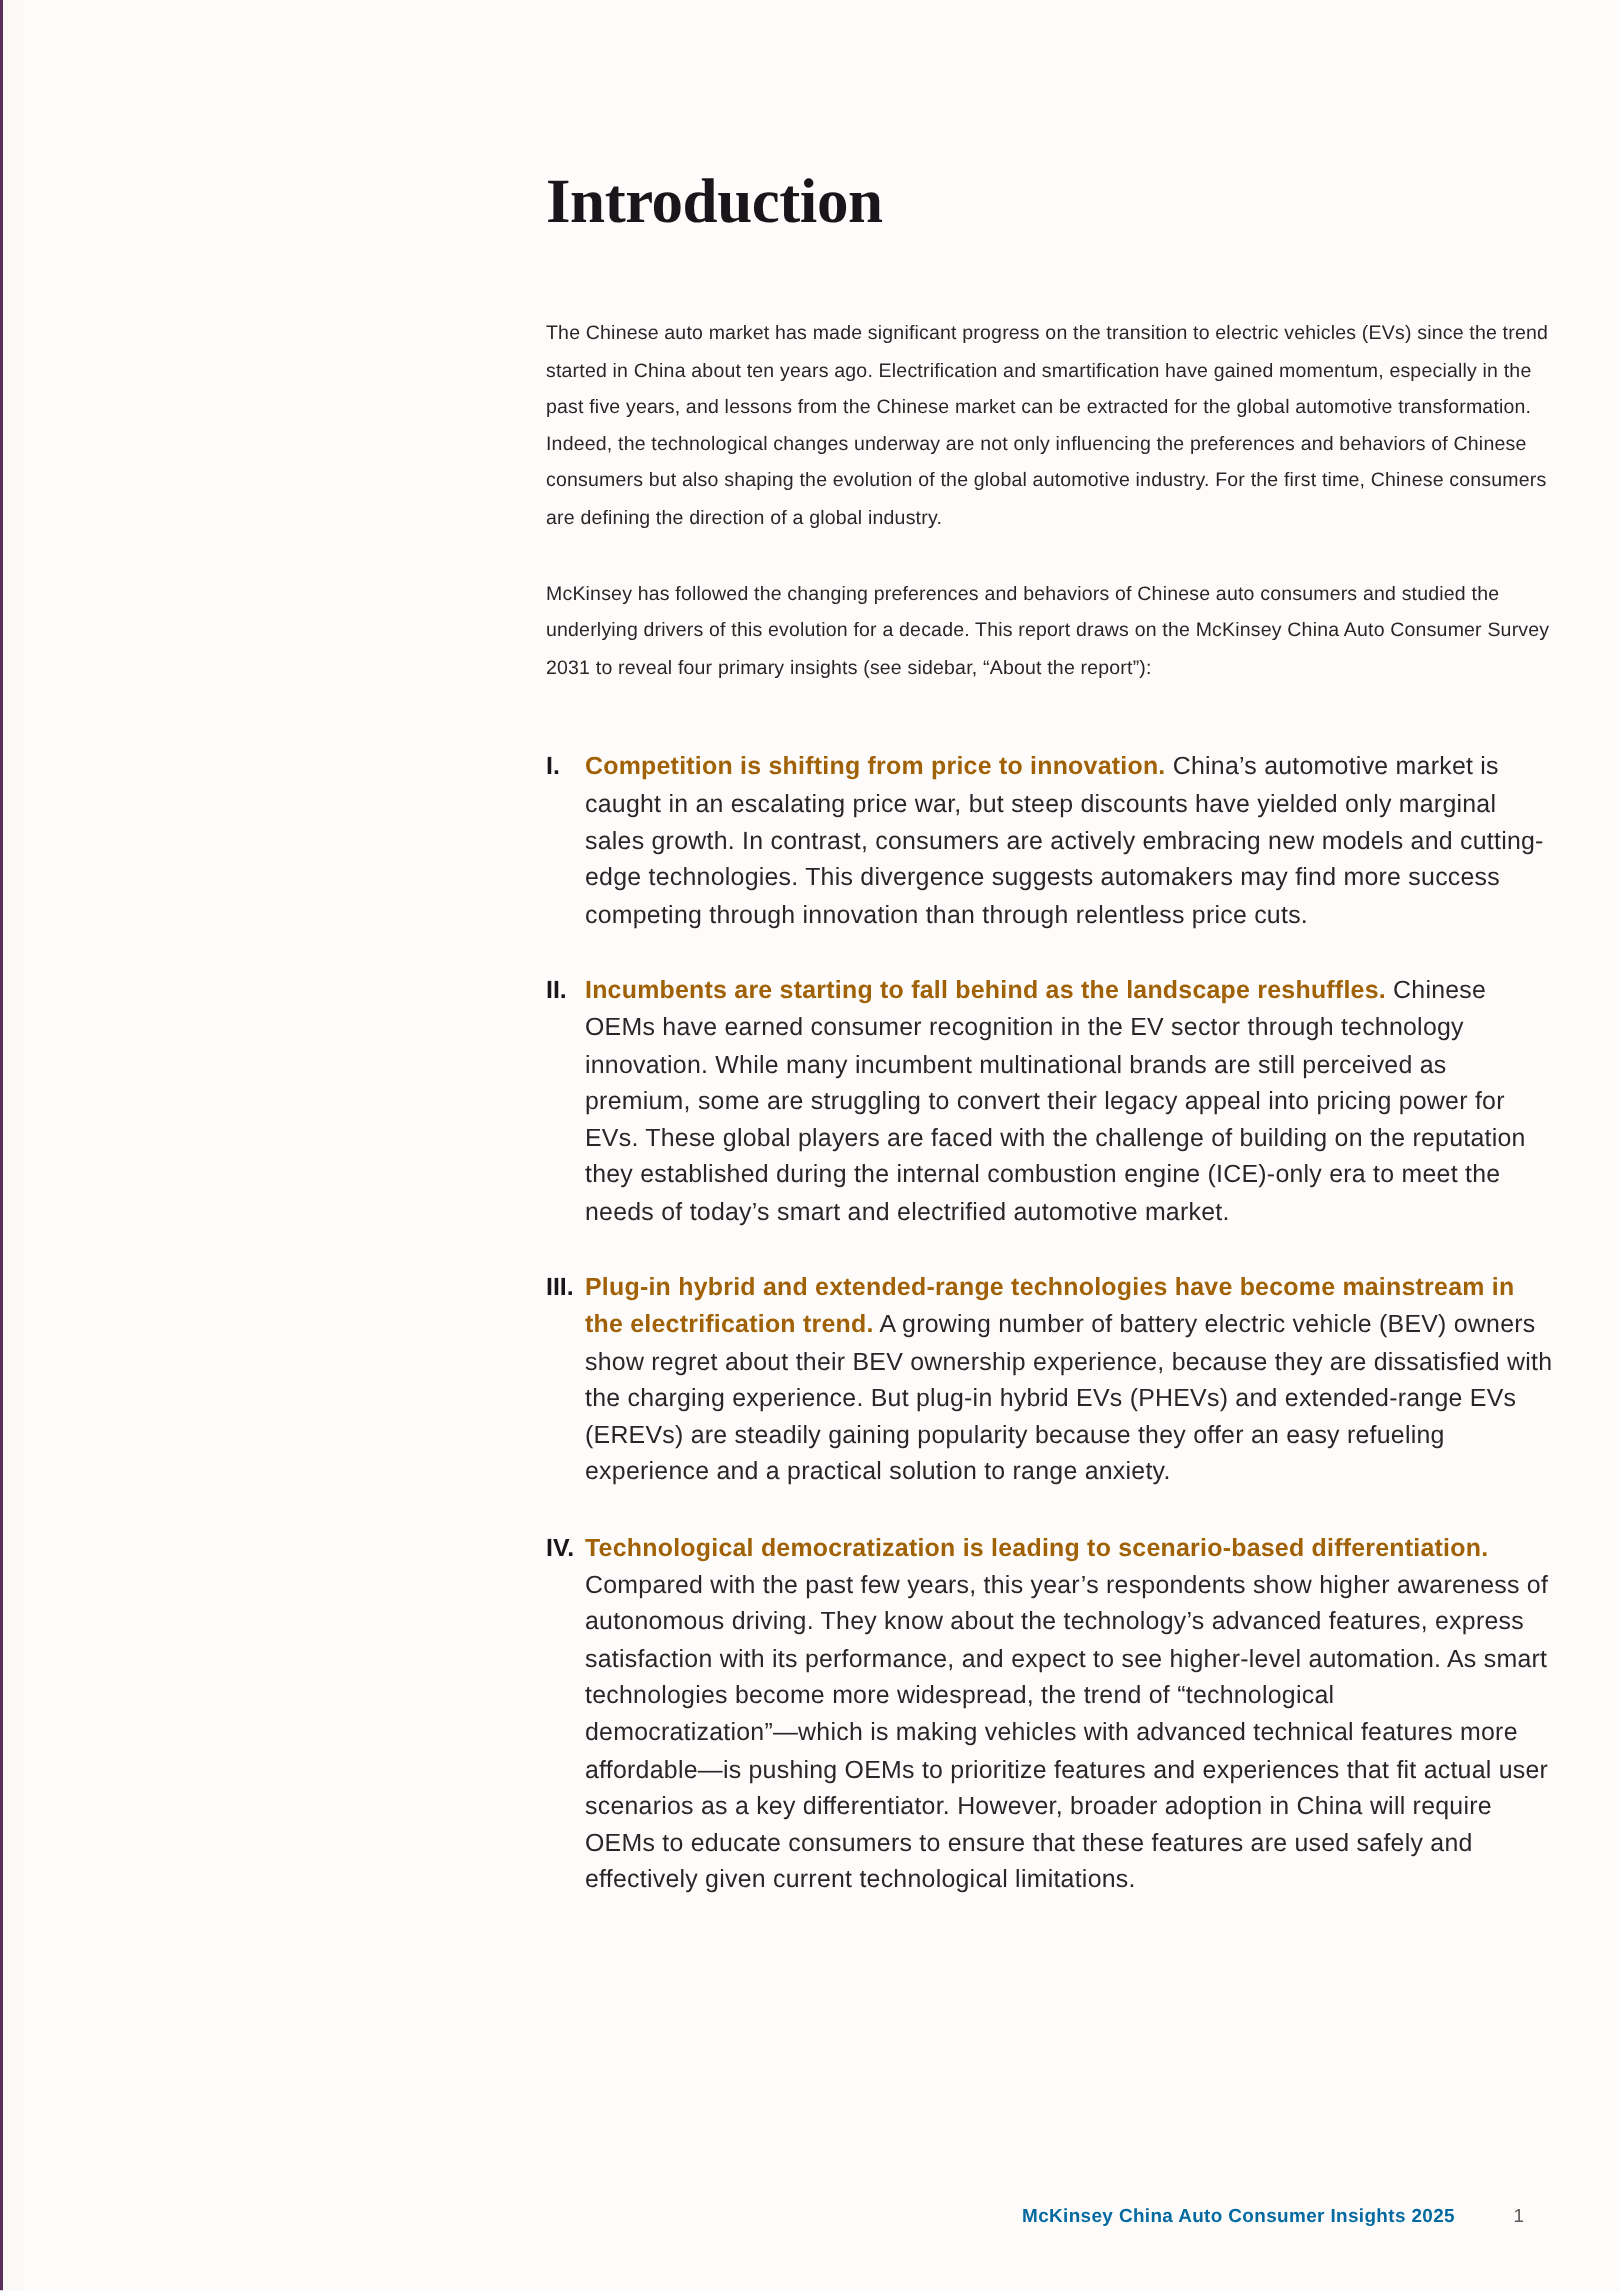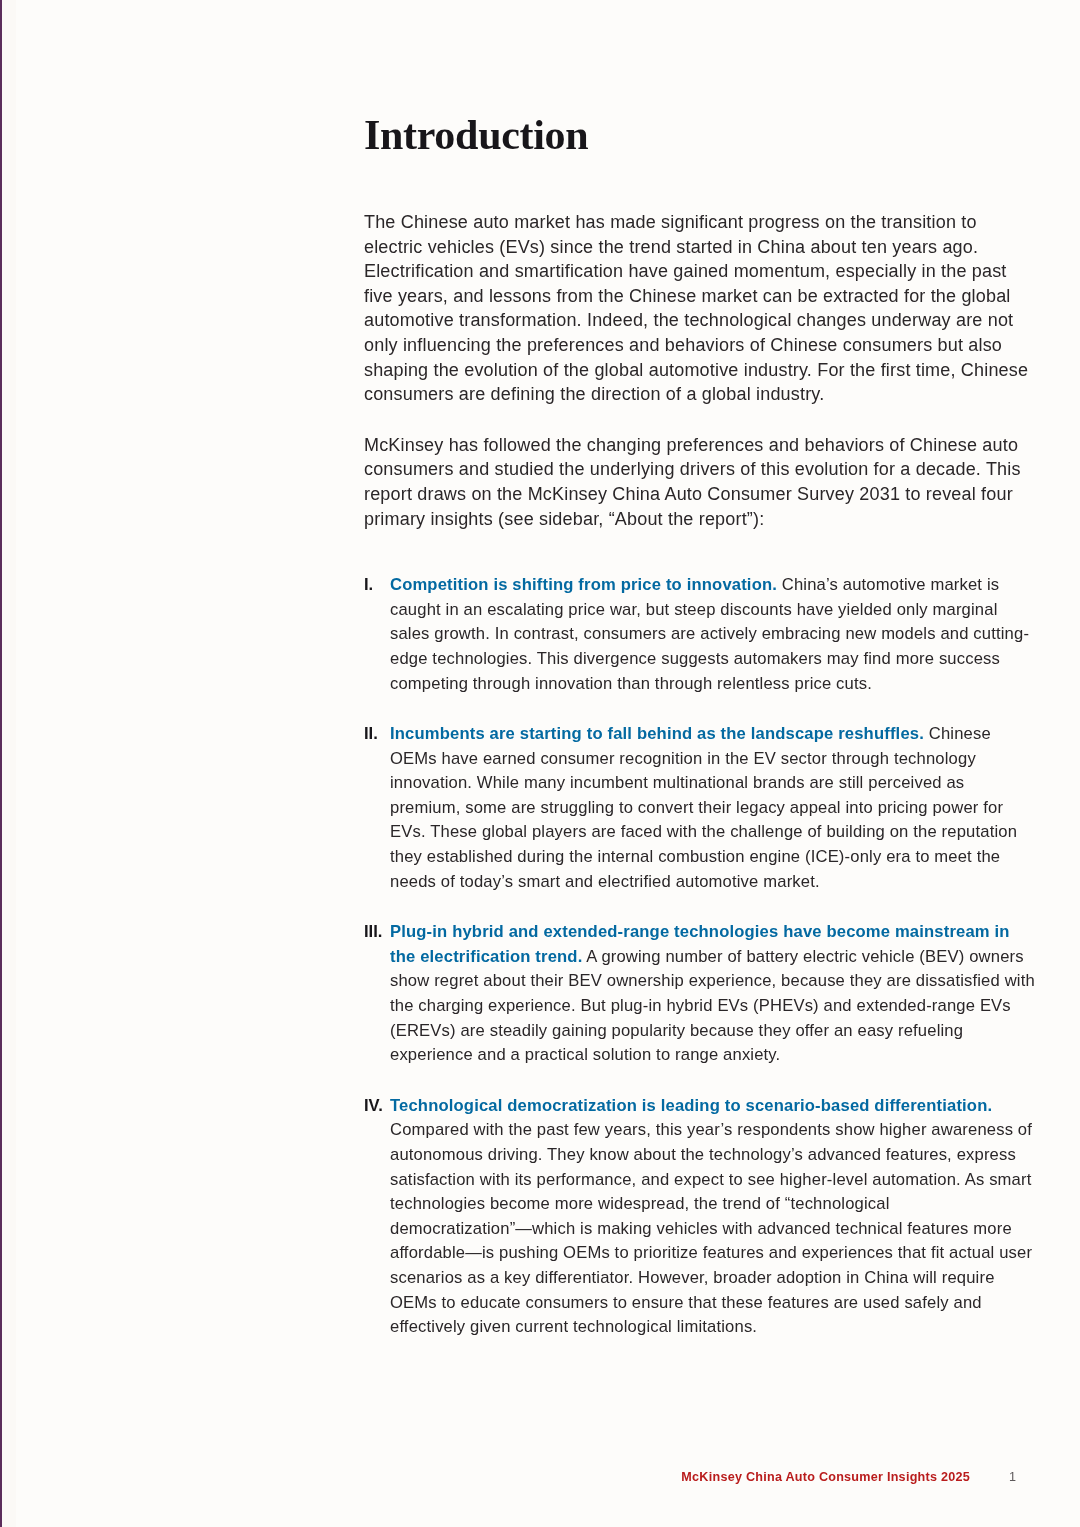--- a/index.html
+++ b/index.html
@@ -55,21 +55,21 @@
     font-weight: 700;
     font-size: 42px;
     line-height: 46px;
     letter-spacing: -0.3px;
     color: #18161a;
     margin: 0;
     padding-top: 112px;
   }
 
   .para {
-    font-size: 18px;
+    font-size: 13px;
     line-height: 24.6px;
     color: #2a2628;
     margin: 0;
     letter-spacing: 0.01em;
   }
 
   #intro-paragraphs {
     padding-top: 52px;
   }
 
@@ -109,37 +109,37 @@
 
   .insight-text {
     font-size: 16.6px;
     line-height: 24.6px;
     color: #2a2628;
     letter-spacing: 0.01em;
   }
 
   .insight-lead {
     font-weight: 700;
-    color: #0369a1;
+    color: #a16207;
   }
 
   #footer {
     position: absolute;
     left: 344px;
     top: 1470px;
     width: 672px;
     display: flex;
     align-items: baseline;
     justify-content: flex-end;
   }
 
   #footer-title {
     font-size: 12.6px;
     font-weight: 700;
-    color: #b91c1c;
+    color: #0369a1;
     letter-spacing: 0.02em;
   }
 
   #footer-page-number {
     font-size: 12.6px;
     font-weight: 400;
     color: #5d585a;
     margin-left: 36px;
     min-width: 10px;
     text-align: right;

